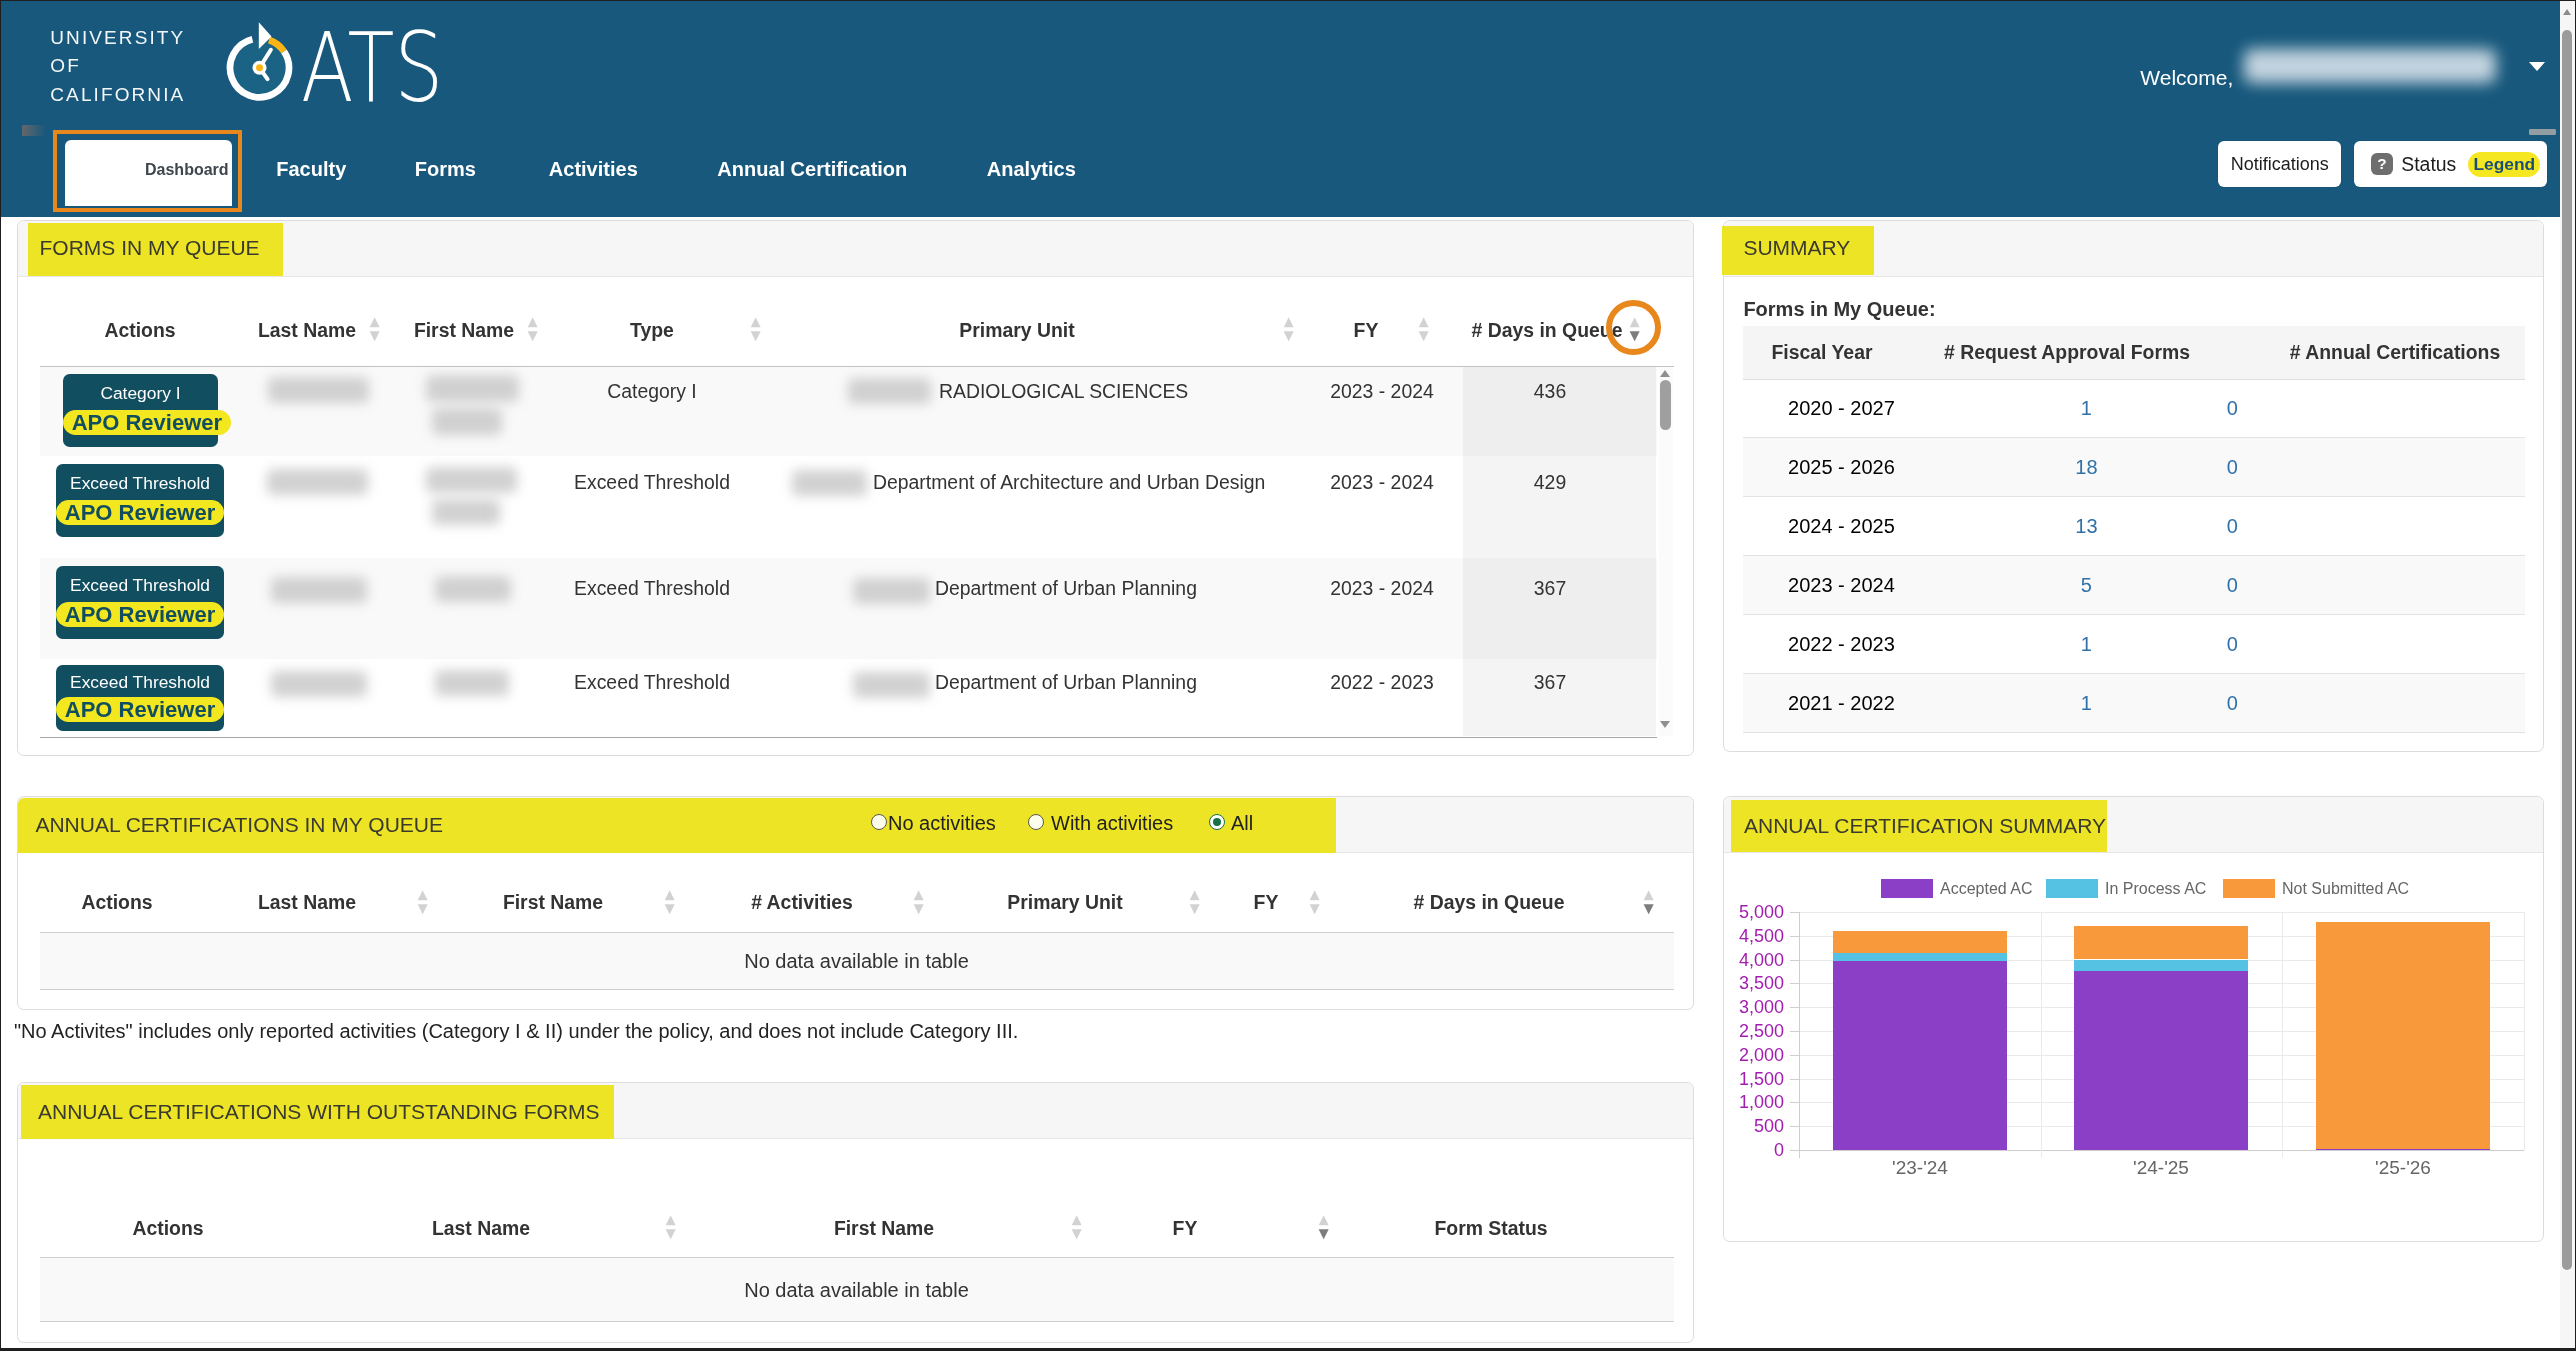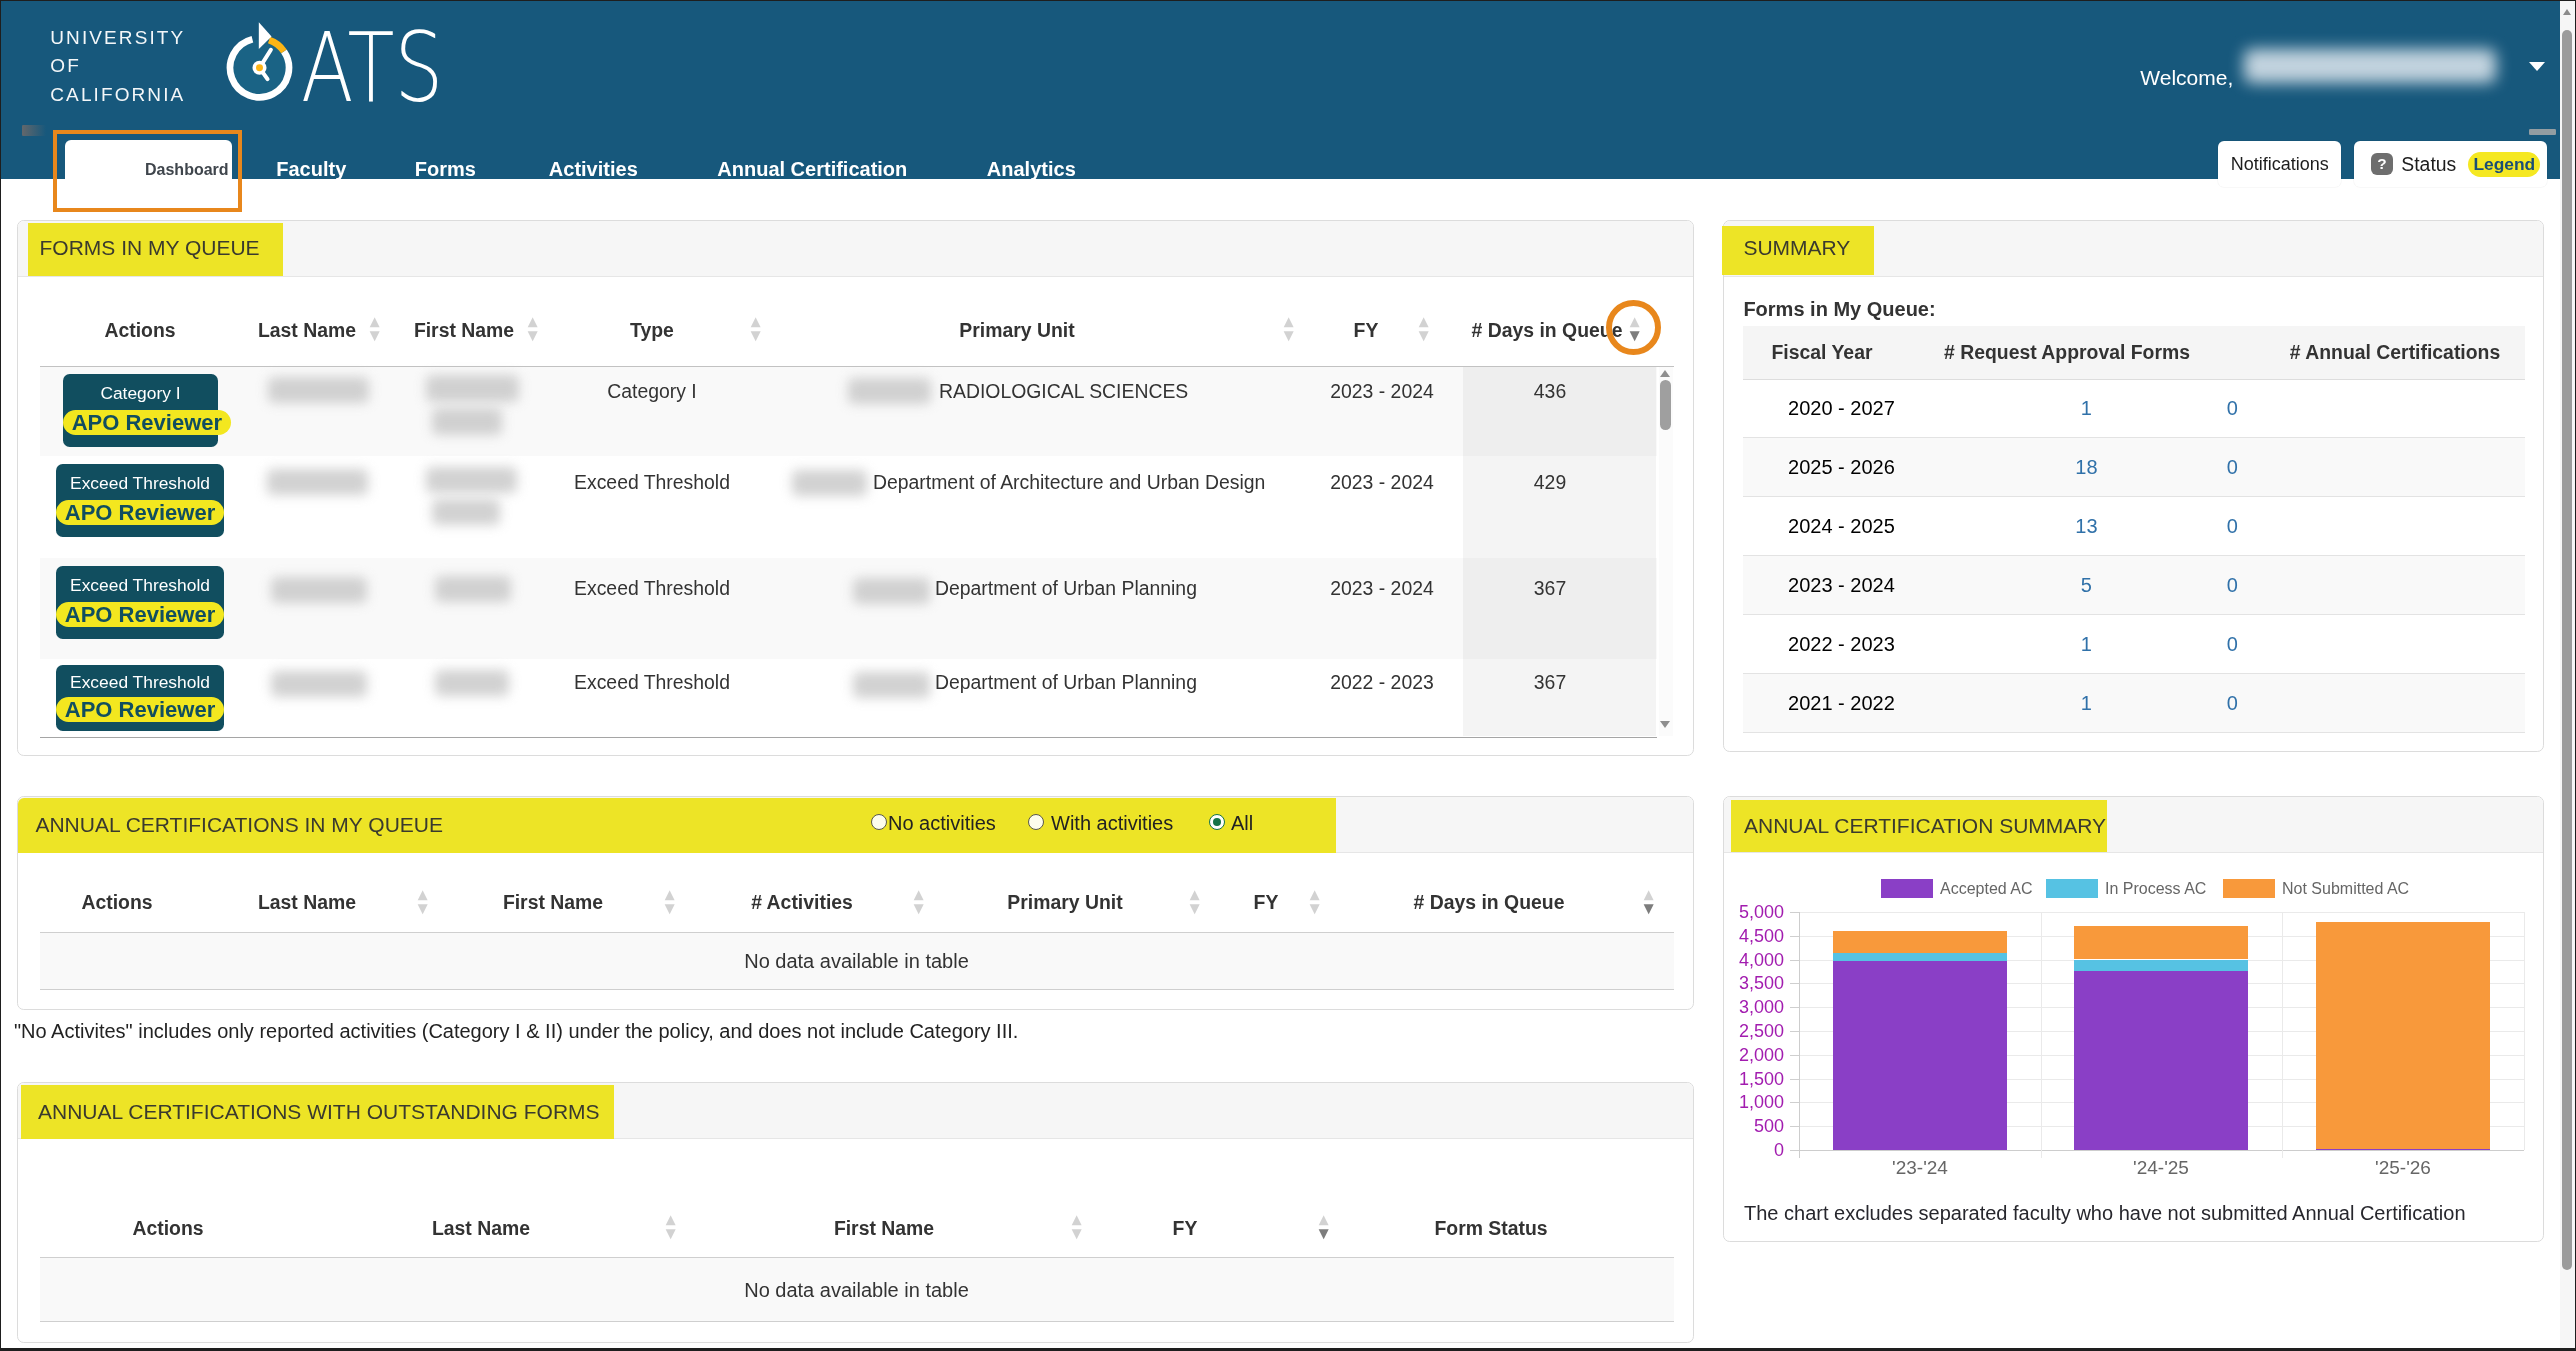--- a/index.html
+++ b/index.html
@@ -9,21 +9,21 @@
   .cxy { transform:translate(-50%,-50%); white-space:nowrap; }
   .cy  { transform:translateY(-50%); white-space:nowrap; }
 
   
   .frame-edge { position:absolute; background:#1e1e1e; z-index:90; }
   #pg-scrollbar { position:absolute; left:2560px; top:1.3px; width:14.8px; height:1347px; background:#f6f6f6; z-index:80; }
   #pg-thumb { position:absolute; left:2px; top:29px; width:10px; height:1240px; background:#9b9b9b; border-radius:5.4px; }
   .tri-up-sb { position:absolute; left:2.7px; top:8px; width:0; height:0; border-left:4.7px solid transparent; border-right:4.7px solid transparent; border-bottom:6.7px solid #8b8b8b; }
 
   
-  #topbar { position:absolute; left:1.3px; top:1.3px; width:2559px; height:178px; background:#17587C; }
+  #topbar { position:absolute; left:1.3px; top:1.3px; width:2559px; height:216px; background:#17587C; }
   .uc-line { position:absolute; left:49px; color:#f4f7f9; font-size:19px; letter-spacing:2.1px; font-weight:400; }
   #ats-text { position:absolute; left:300px; top:19px; color:#fff; font-size:96px; font-weight:200; font-family:"DejaVu Sans", "Liberation Sans", sans-serif; letter-spacing:0px; transform:scaleX(.80); transform-origin:0 50%; line-height:97px; }
   #welcome-label { position:absolute; color:#fff; font-size:21px; right:327px; top:65px; }
   #welcome-blob { position:absolute; left:2243px; top:48px; width:252px; height:34px; background:rgba(238,243,247,.8); border-radius:8px; filter:blur(7.4px); }
   #welcome-caret { position:absolute; left:2528px; top:61px; width:0; height:0; border-left:8.7px solid transparent; border-right:8.7px solid transparent; border-top:9.4px solid #fff; }
 
   
   .nav-label { position:absolute; color:#fff; font-weight:bold; font-size:20px; transform:translate(-50%,-50%); white-space:nowrap; }
   #tab-dashboard { position:absolute; left:64px; top:139px; width:167px; height:66px; background:#fff; border-radius:6px 6px 0 0; }
   #tab-dashboard span { position:absolute; left:50%; top:29.5px; transform:translate(-50%,-50%); color:#3f454c; font-weight:bold; font-size:16px;margin-left:38px; }
@@ -414,21 +414,20 @@
       <div class="xlab" style="left:196px;top:315px;">'23-'24</div>
       <div class="barseg" style="left:350px;top:118px;width:174px;height:179px;background:#8A3FC6;"></div>
       <div class="barseg" style="left:350px;top:107px;width:174px;height:11.4px;background:#56C2E3;"></div>
       <div class="barseg" style="left:350px;top:73px;width:174px;height:33px;background:#F8993B;"></div>
       <div class="xlab" style="left:437px;top:315px;">'24-'25</div>
       <div class="barseg" style="left:592px;top:295px;width:174px;height:1.9px;background:#8A3FC6;"></div>
       <div class="barseg" style="left:592px;top:69px;width:174px;height:227px;background:#F8993B;"></div>
       <div class="xlab" style="left:679px;top:315px;">'25-'26</div>
     </div>
 
-  <div class="note" style="left:20px; top:416px; transform:translateY(-50%);">The chart excludes separated faculty who have not submitted Annual Certification</div>
 </div>
 
 <div id="pg-scrollbar">
   <div class="tri-up-sb"></div>
   <div id="pg-thumb"></div>
 </div>
 <div class="frame-edge" style="left:0;top:0;width:2576px;height:1.3px;"></div>
 <div class="frame-edge" style="left:0;top:0;width:1.3px;height:1352px;"></div>
 <div class="frame-edge" style="left:2575px;top:0;width:1.3px;height:1352px;"></div>
 <div class="frame-edge" style="left:0;top:1348px;width:2576px;height:3.4px;"></div>

